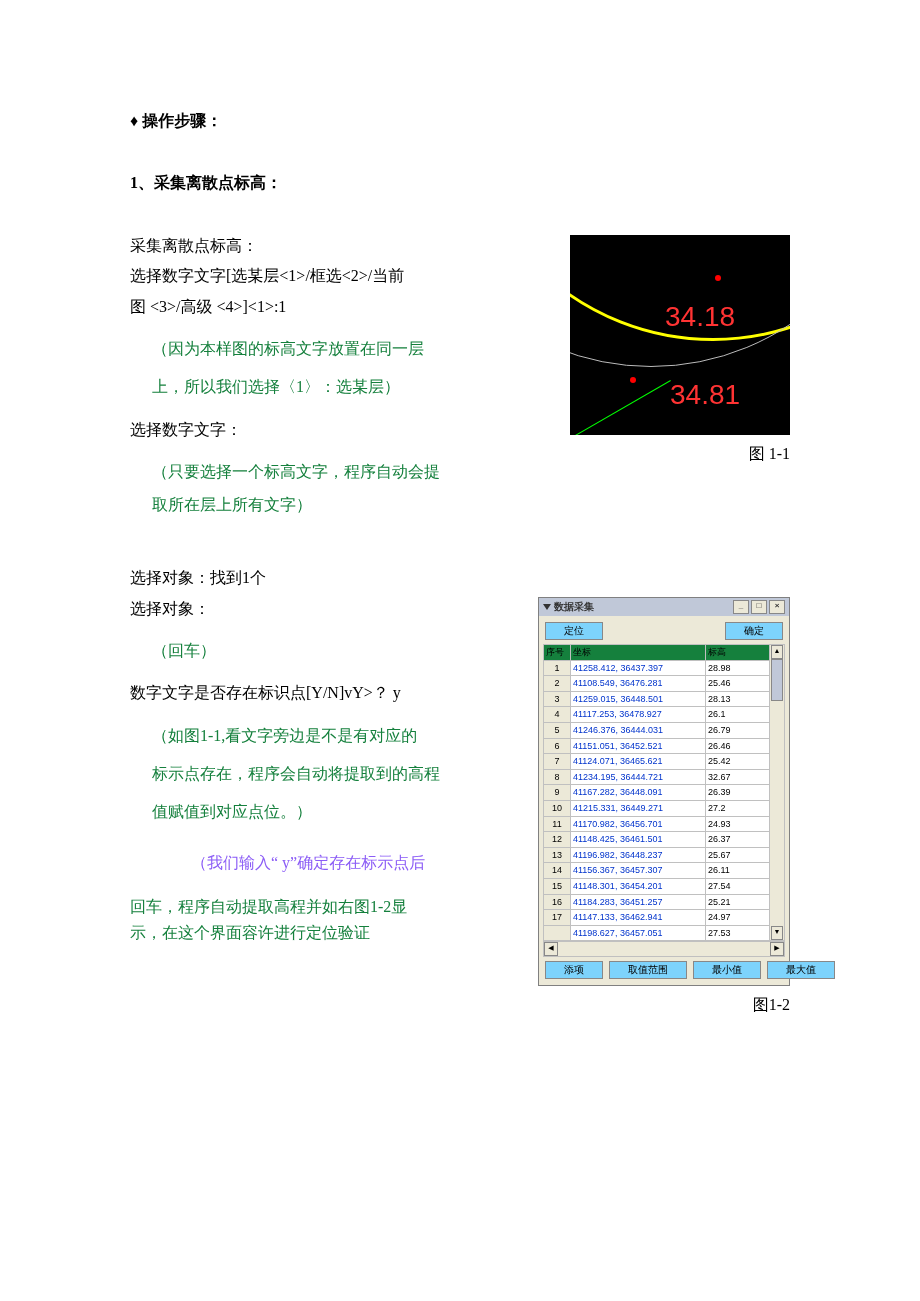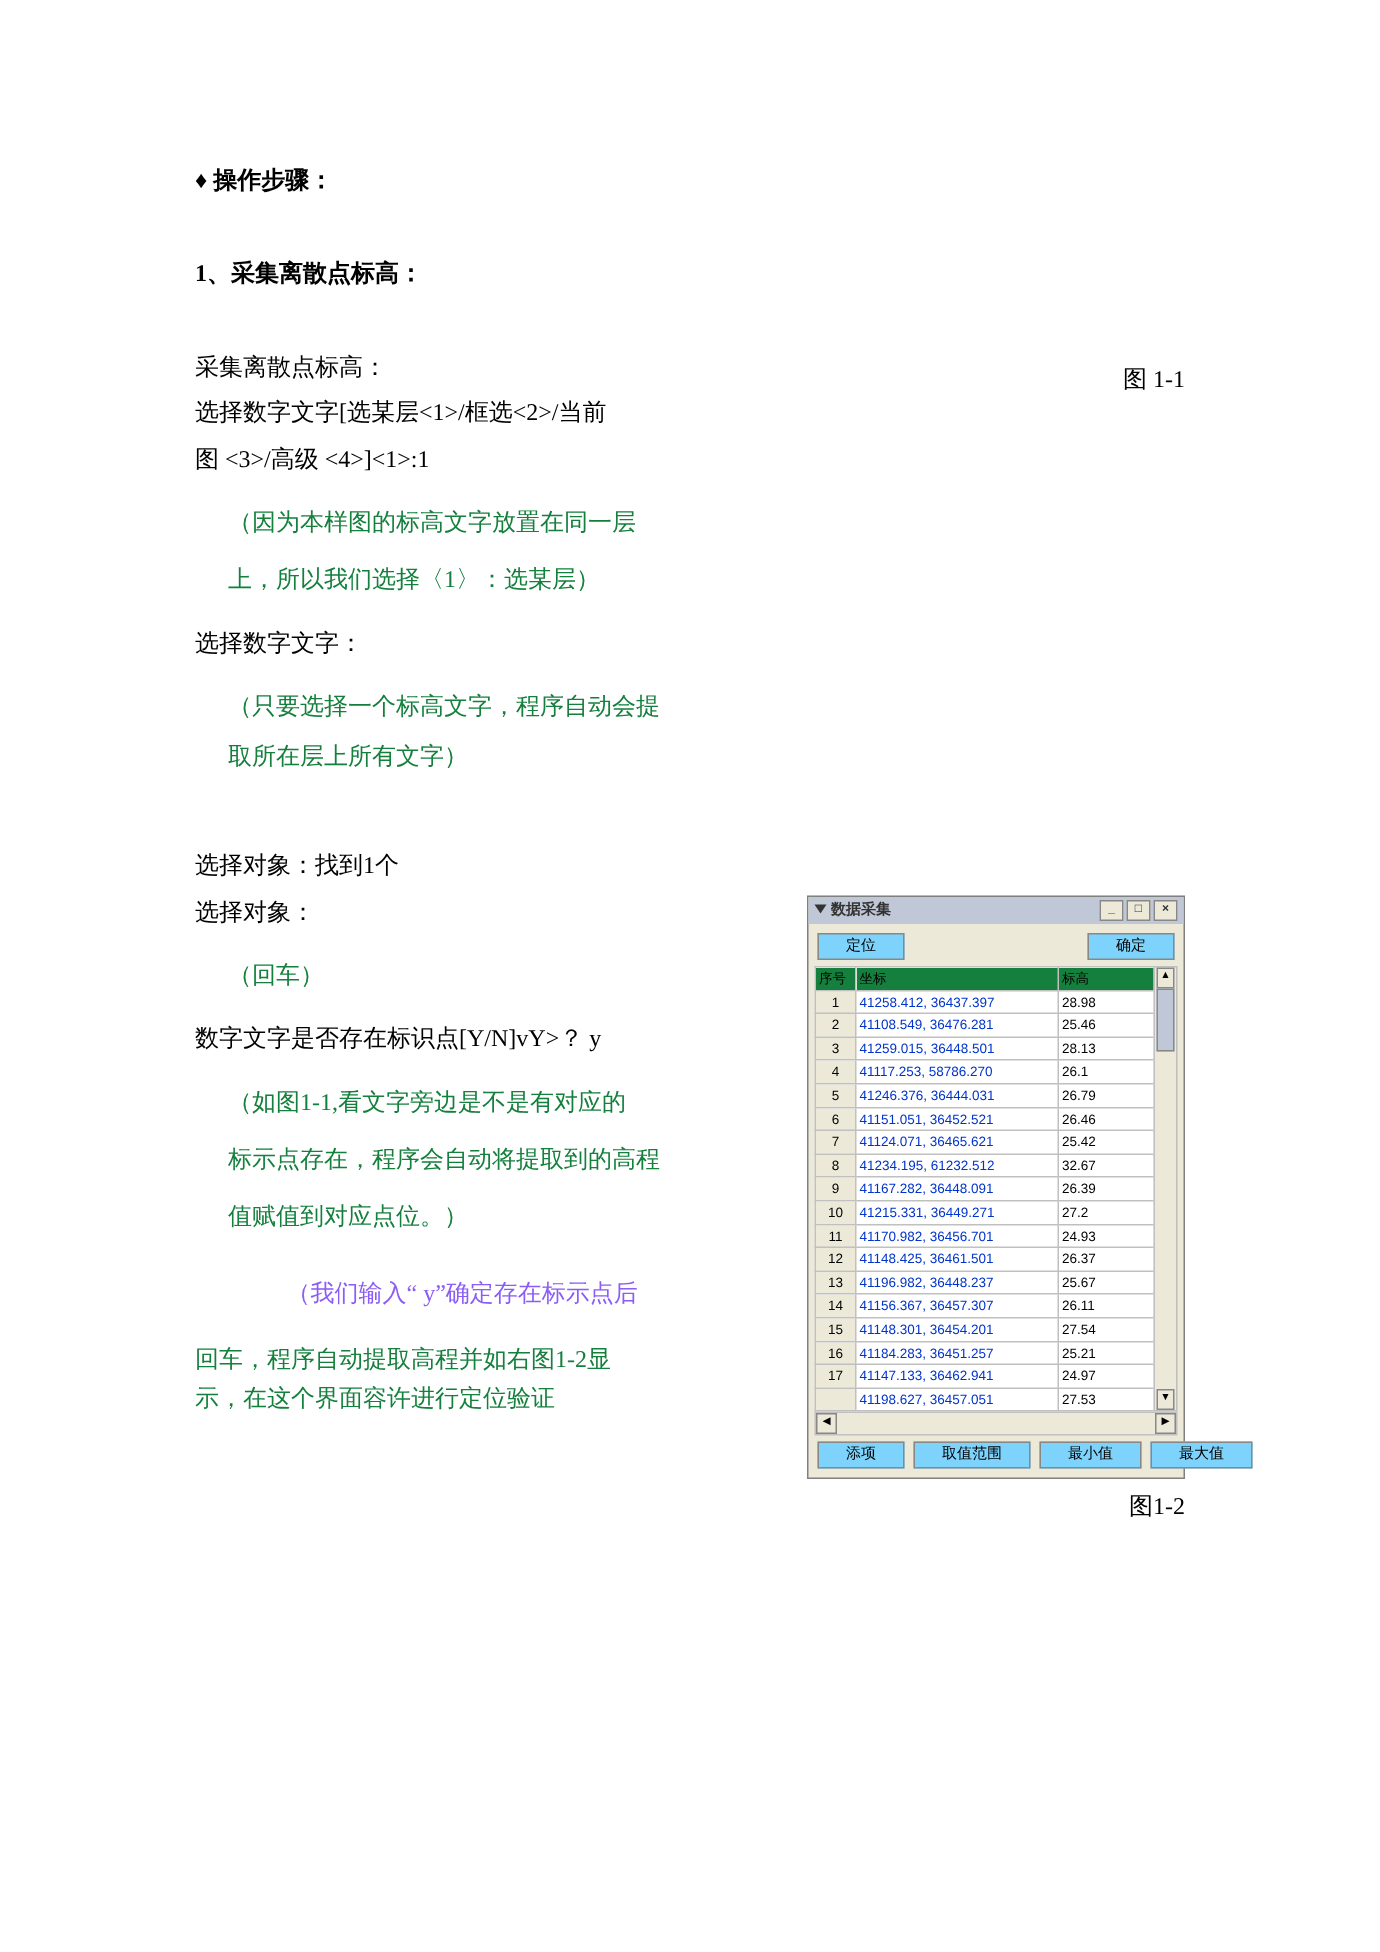--- a/index.html
+++ b/index.html
@@ -120,20 +120,29 @@
         <div>（因为本样图的标高文字放置在同一层</div>
         <div>上，所以我们选择〈1〉：选某层）</div>
       </div>
       <p class="para">选择数字文字：</p>
       <div class="para-red indent" style="margin-bottom:0;">
         <div>（只要选择一个标高文字，程序自动会提</div>
         <div style="line-height:1.6">取所在层上所有文字）</div>
       </div>
     </div>
     <div class="right1">
+      <div class="fig11">
+        <div class="arc-yellow"></div>
+        <div class="arc-grey"></div>
+        <div class="green-line"></div>
+        <div class="dot dot1"></div>
+        <div class="dot dot2"></div>
+        <div class="elev elev1">34.18</div>
+        <div class="elev elev2">34.81</div>
+      </div>
       <div class="caption">图 1-1</div>
     </div>
   </div>
 
   <div class="section-gap"></div>
 
   <div class="two-col">
     <div class="left1">
       <p class="para">选择对象：找到1个</p>
       <p class="para">选择对象：</p>
@@ -186,41 +195,41 @@
                   <td class="col-coord">41108.549, 36476.281</td>
                   <td>25.46</td>
                 </tr>
                 <tr>
                   <td class="col-seq">3</td>
                   <td class="col-coord">41259.015, 36448.501</td>
                   <td>28.13</td>
                 </tr>
                 <tr>
                   <td class="col-seq">4</td>
-                  <td class="col-coord">41117.253, 58786.270</td>
+                  <td class="col-coord">41117.253, 36478.927</td>
                   <td>26.1</td>
                 </tr>
                 <tr>
                   <td class="col-seq">5</td>
                   <td class="col-coord">41246.376, 36444.031</td>
                   <td>26.79</td>
                 </tr>
                 <tr>
                   <td class="col-seq">6</td>
                   <td class="col-coord">41151.051, 36452.521</td>
                   <td>26.46</td>
                 </tr>
                 <tr>
                   <td class="col-seq">7</td>
                   <td class="col-coord">41124.071, 36465.621</td>
                   <td>25.42</td>
                 </tr>
                 <tr>
                   <td class="col-seq">8</td>
-                  <td class="col-coord">41234.195, 61232.512</td>
+                  <td class="col-coord">41234.195, 36444.721</td>
                   <td>32.67</td>
                 </tr>
                 <tr>
                   <td class="col-seq">9</td>
                   <td class="col-coord">41167.282, 36448.091</td>
                   <td>26.39</td>
                 </tr>
                 <tr>
                   <td class="col-seq">10</td>
                   <td class="col-coord">41215.331, 36449.271</td>

